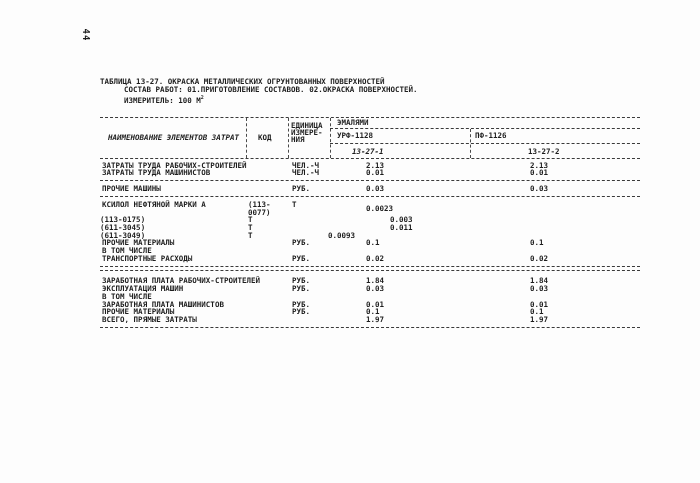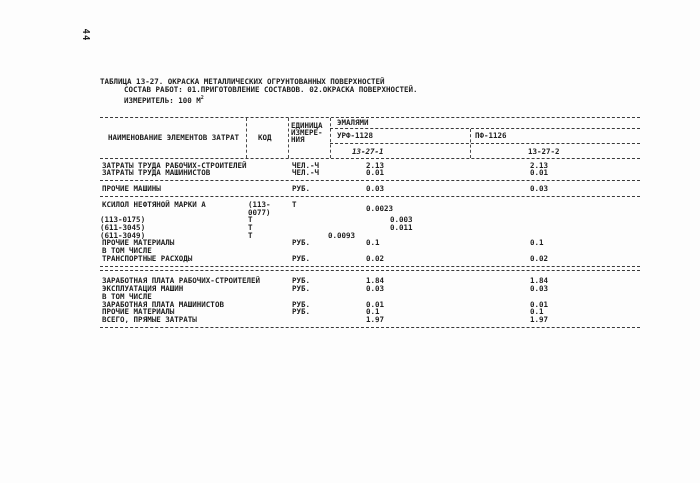--- a/index.html
+++ b/index.html
@@ -22,21 +22,21 @@
   }
   .title { white-space:nowrap; }
   .sub { margin-left:24px; white-space:nowrap; line-height:7.6px; }
   sup { font-size:5px; vertical-align:super; }
 
   .table { margin-top:13px; border-top:1px dashed #3a3a3a; }
 
   
   .thead { position:relative; height:41px; border-bottom:1px dashed #3a3a3a; }
   .thead .abs { position:absolute; white-space:pre-line; }
-  .h-name  { left:8px;   top:16px; }
+  .h-name  { left:8px;   top:16px;font-style:italic; }
   .h-code  { left:158px; top:16px; }
   .h-unit  { left:191px; top:4px;  line-height:7px; }
   .h-group { left:237px; top:1px; }
   .h-sub1  { left:237px; top:14px; }
   .h-sub2  { left:375px; top:14px; }
   .h-norm1 { left:252px; top:30px;font-style:italic; }
   .h-norm2 { left:428px; top:30px; }
   .h-dash1 { position:absolute; left:230px; right:0; top:10px; border-top:1px dashed #3a3a3a; }
   .h-dash2 { position:absolute; left:230px; right:0; top:25px; border-top:1px dashed #3a3a3a; }
   .h-v { position:absolute; top:0; bottom:0; border-left:1px dashed #4a4a4a; }

